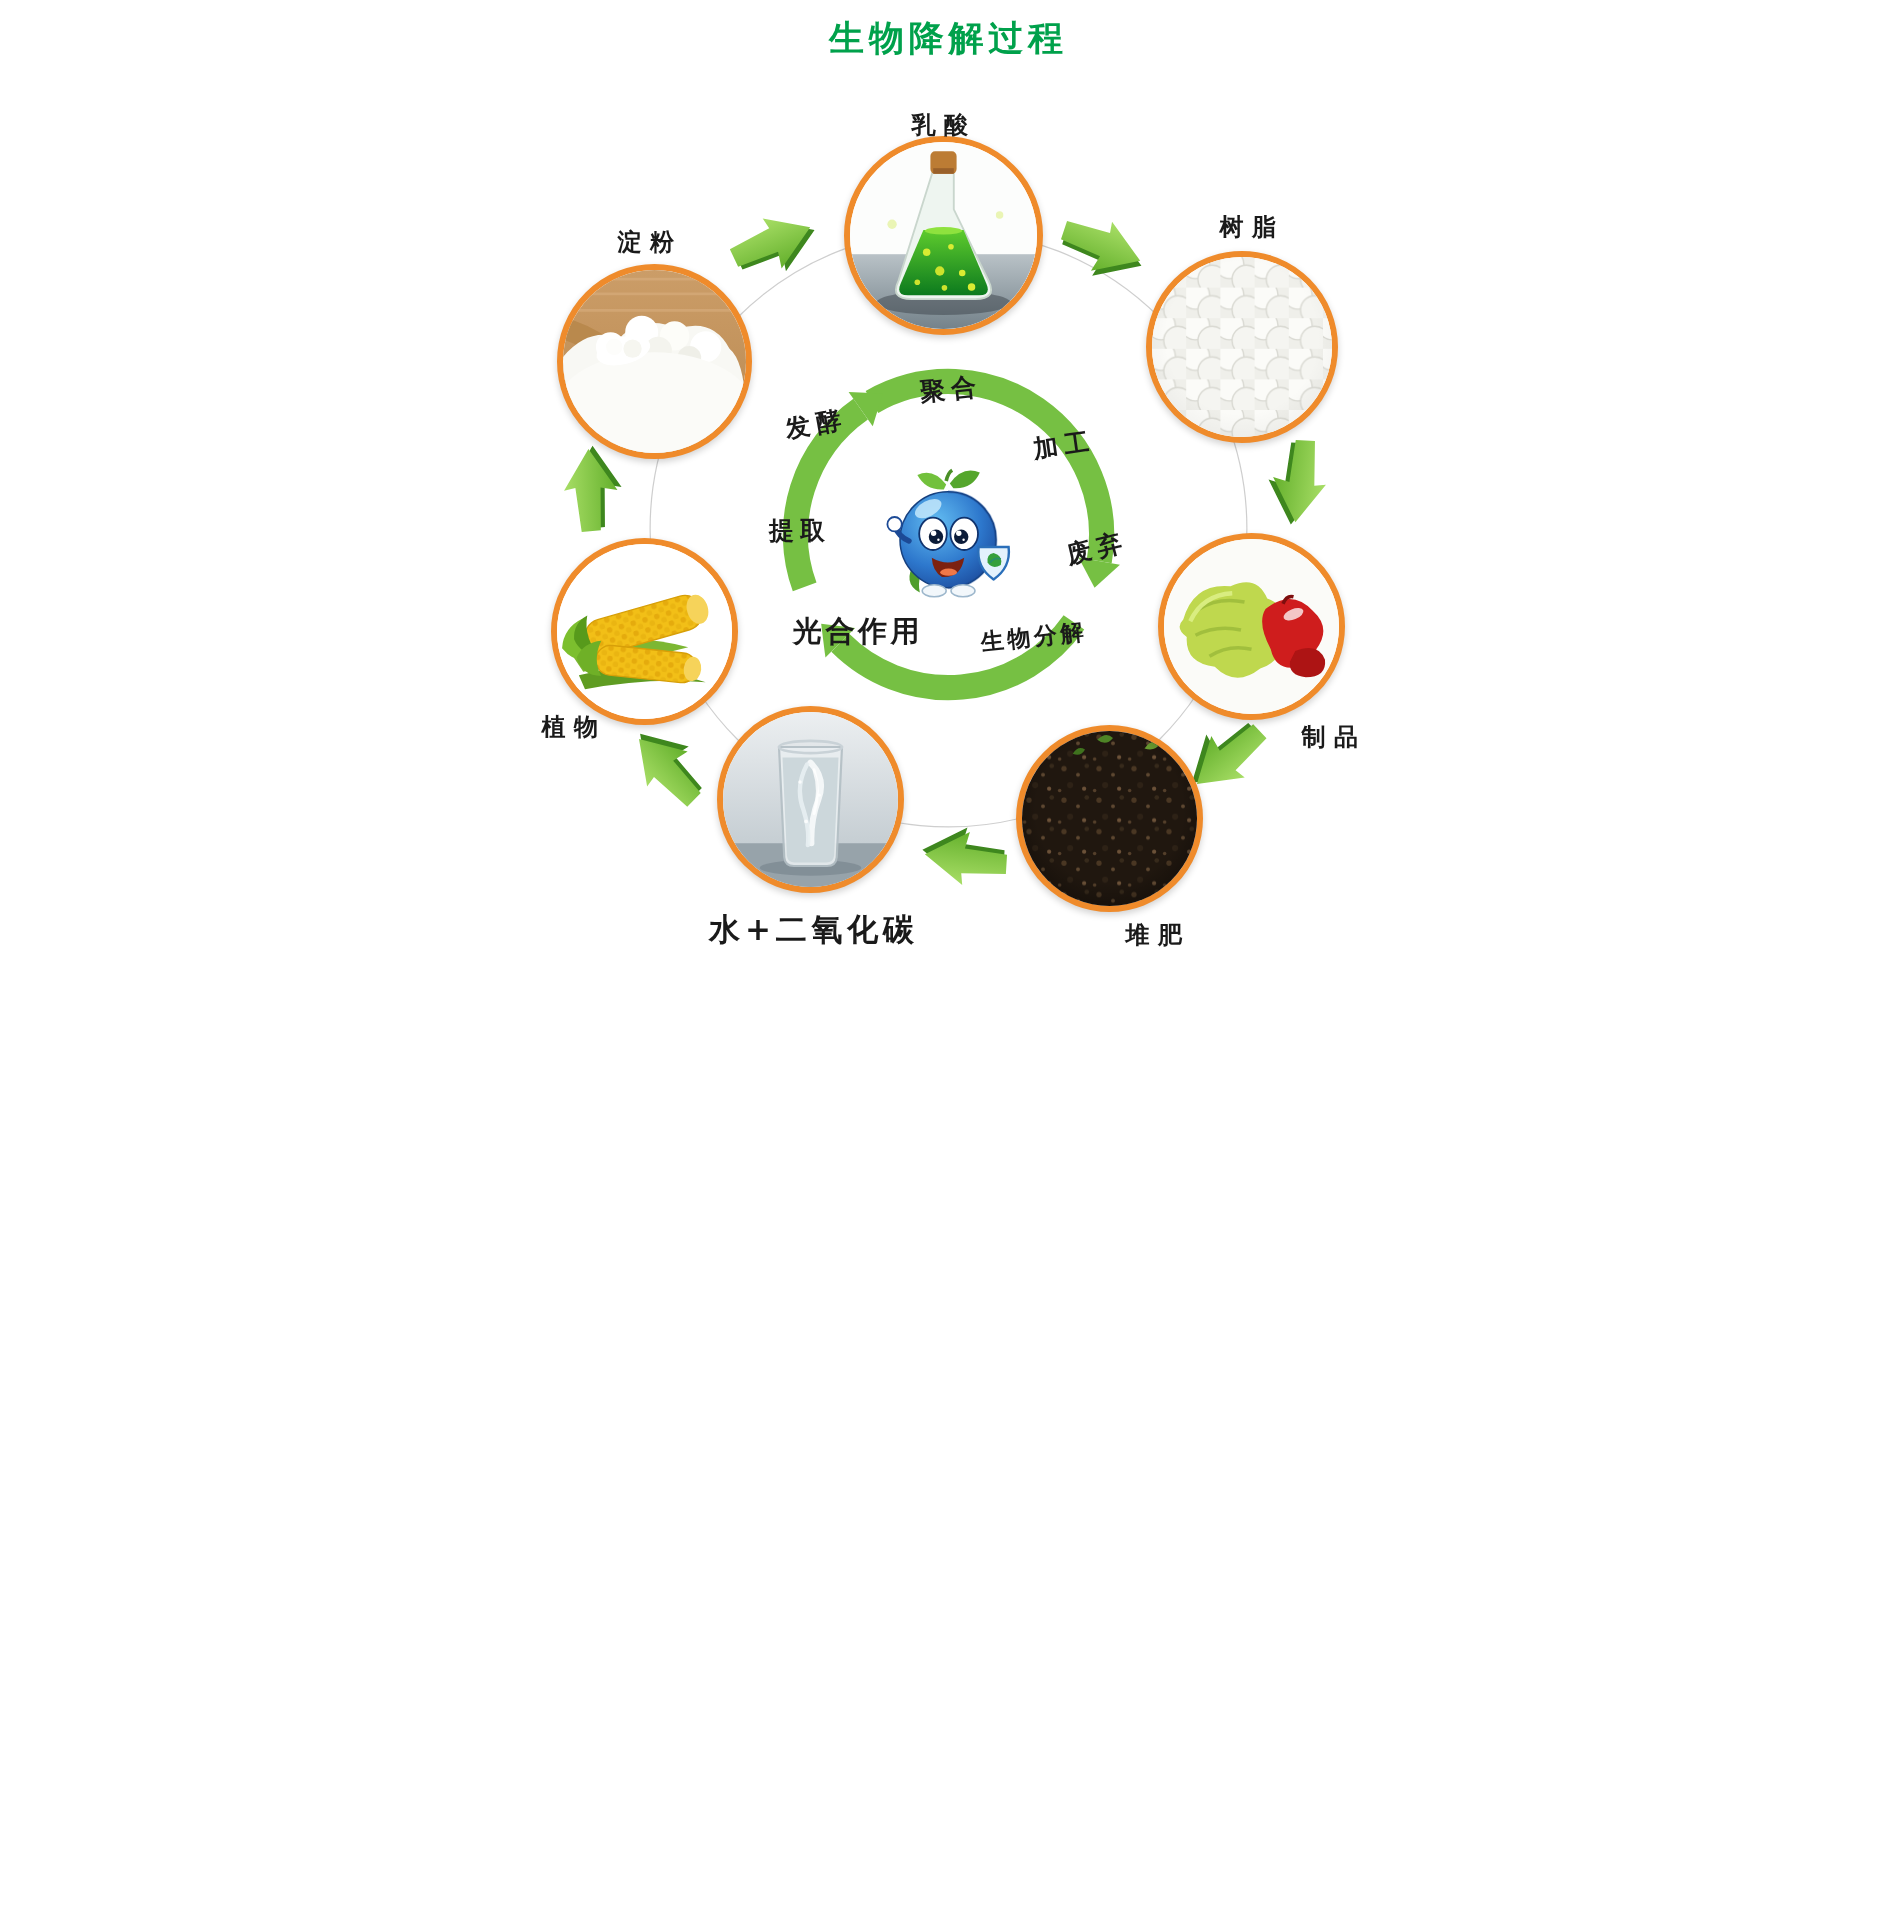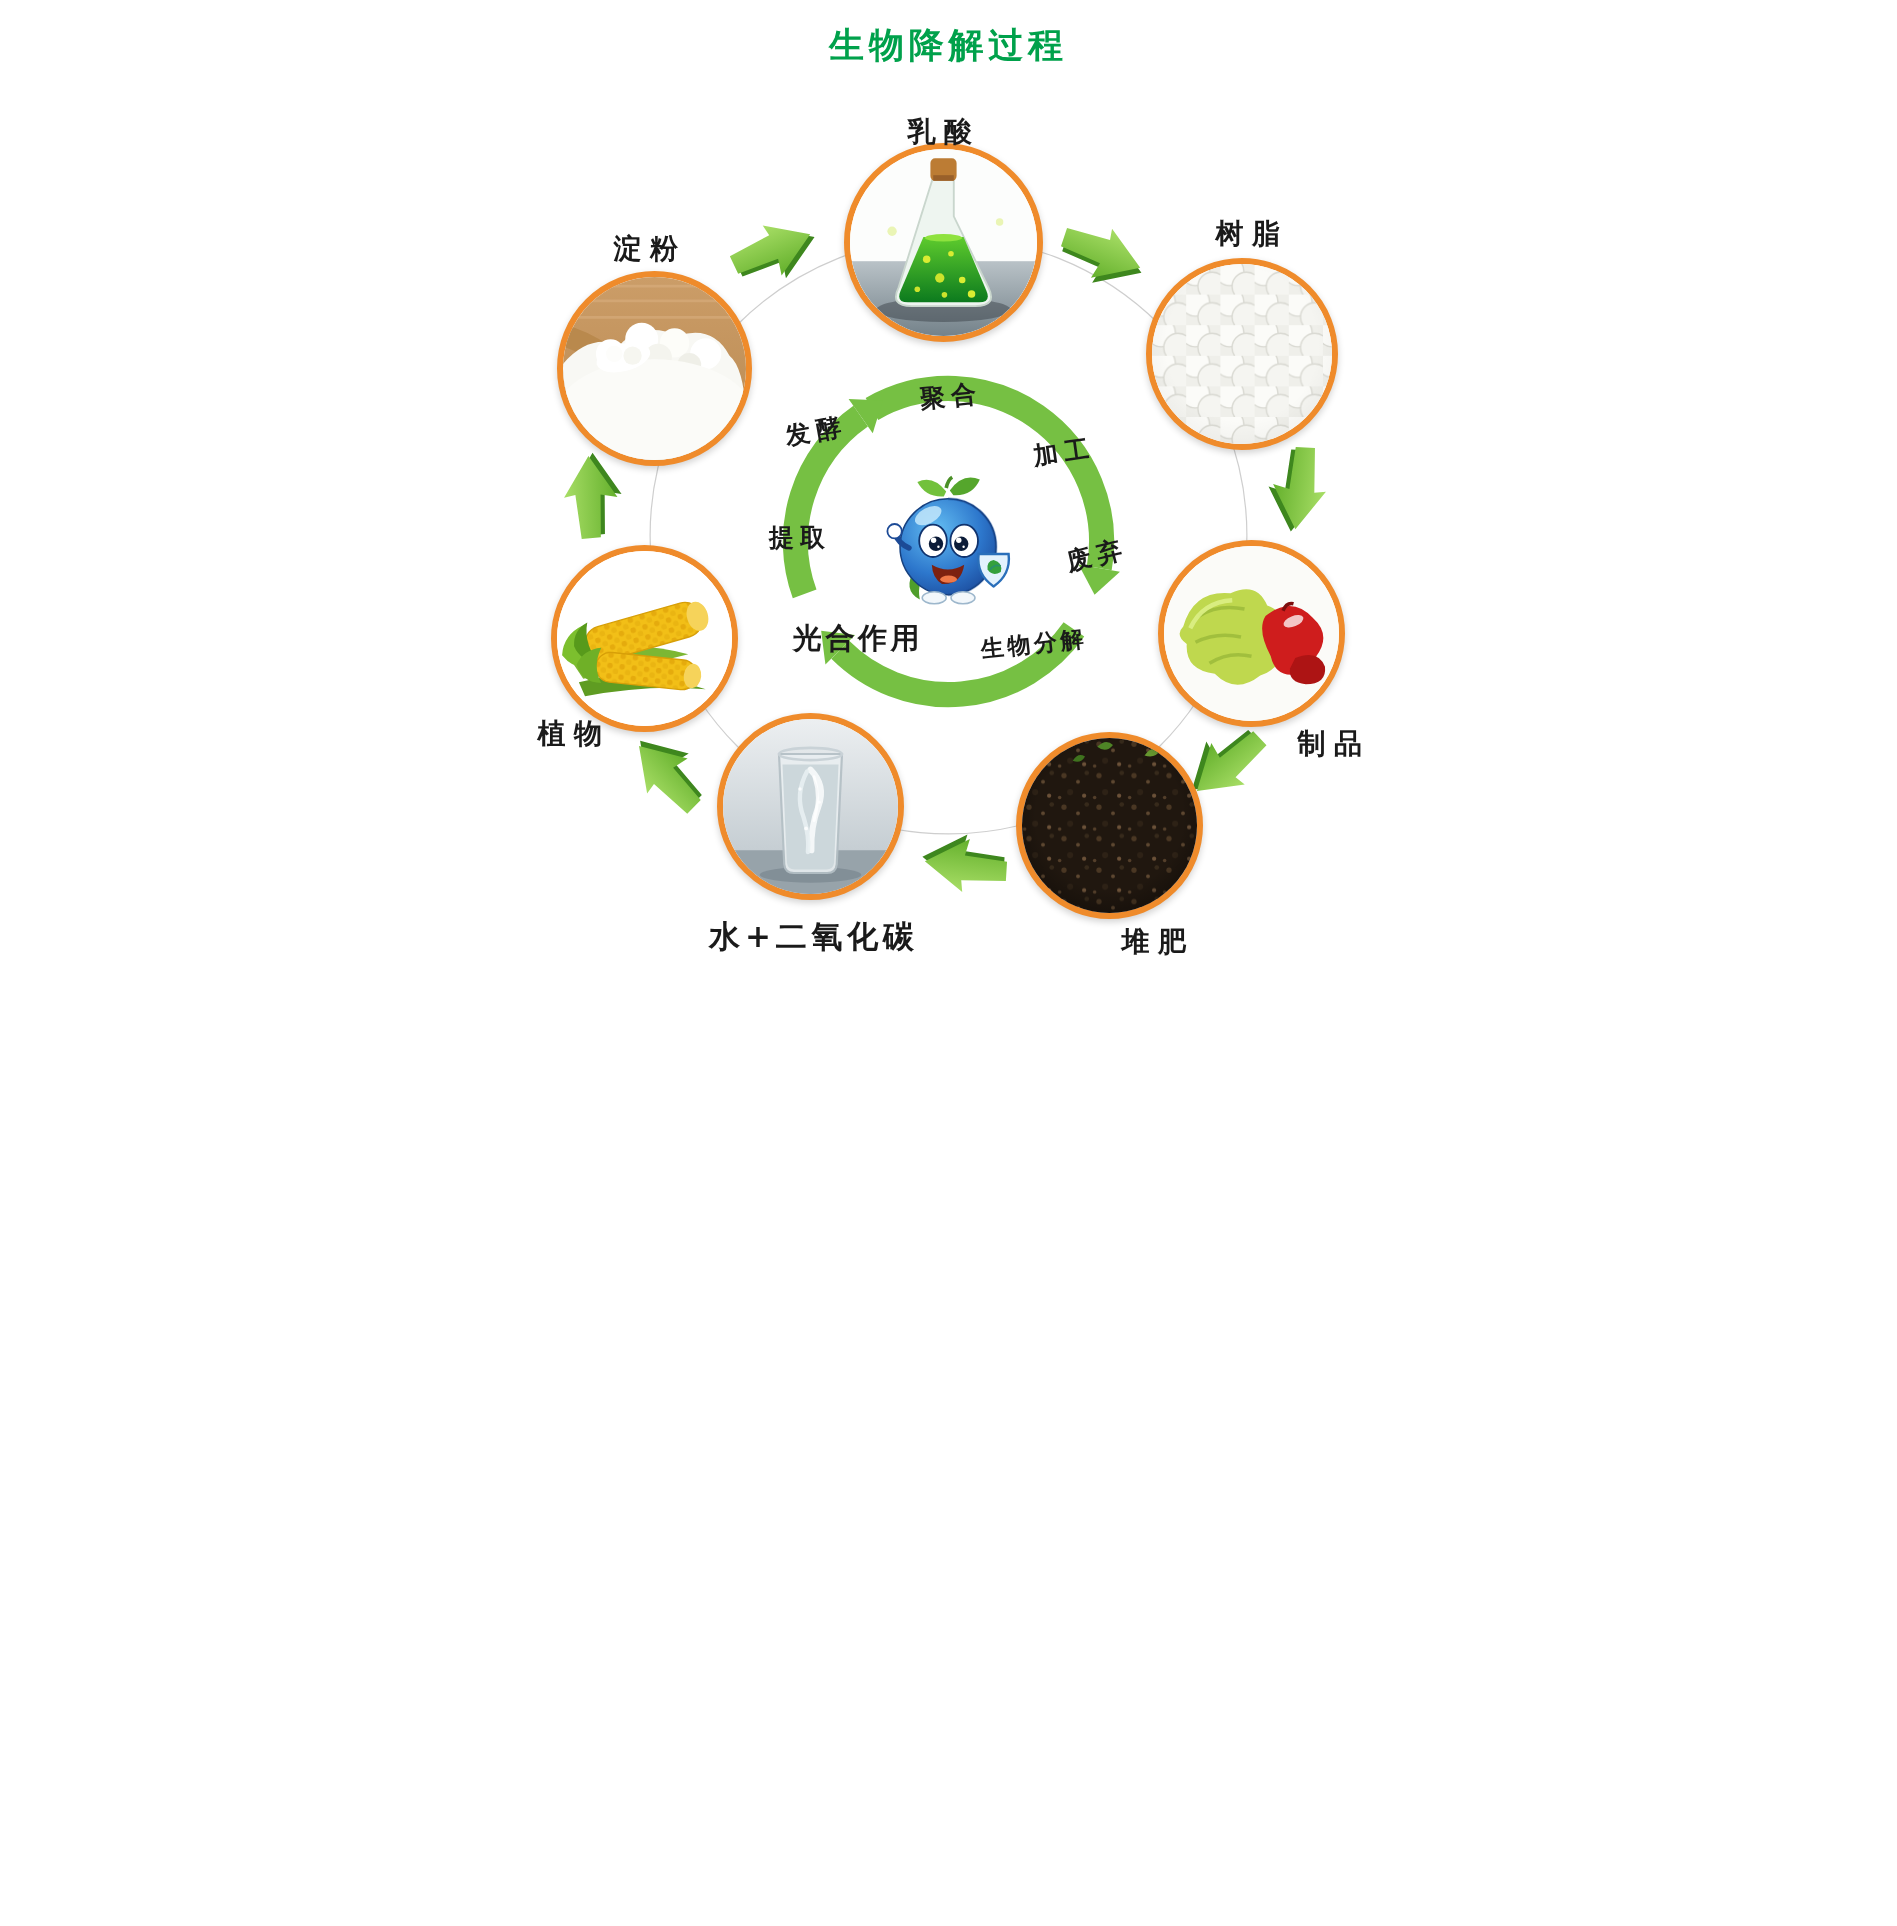--- a/index.html
+++ b/index.html
@@ -1,38 +1,38 @@
 <!DOCTYPE html>
 <html style="font-size:9.6px"><head>
 <meta charset="utf-8">
 <style>
   * { margin:0; padding:0; box-sizing:border-box; }
   html,body { background:#ffffff; }
   body { font-family:"DejaVu Sans","Liberation Sans",sans-serif; }
   .canvas {
-    position:relative; width:949px; height:963px; margin:12px auto;
+    position:relative; width:949px; height:963px; margin:5px auto;
     background:#ffffff; overflow:hidden;
   }
   .defs-svg { position:absolute; width:0; height:0; }
   .title {
     position:absolute; left:0; top:9.6px; width:100%; text-align:center;
     font-size:35px; font-weight:900; color:#00a14b; letter-spacing:4.8px; z-index:5;
   }
   .ring-svg { position:absolute; left:0; top:0; width:949px; height:963px; z-index:1; pointer-events:none; }
   .node-circle {
     position:absolute; border-radius:50%; border:6.6px solid #ef8b2b; overflow:hidden;
     background:#ffffff; box-shadow:0 3px 7.2px rgba(0,0,0,.18); z-index:3;
   }
   .node-circle svg { display:block; width:100%; height:100%; }
   .node-label, .proc-label {
     position:absolute; font-family:"DejaVu Serif","Liberation Serif",serif;
     font-weight:700; color:#1a1a1a; white-space:nowrap; z-index:4;
     transform:translate(-50%,-50%);
   }
-  .node-label { font-size:28px; letter-spacing:8.4px; }
+  .node-label { font-size:24px; letter-spacing:8.4px; }
   .proc-label { font-size:25px; letter-spacing:6px; }
   .arrow { position:absolute; width:89px; height:63px; z-index:2; }
   .arrow svg { display:block; width:100%; height:100%; }
   .mascot { position:absolute; left:399px; top:458px; width:150px; height:144px; z-index:3; }
   .mascot svg { display:block; width:100%; height:100%; }
 
   
   .n-lactic   { left:370px;  top:131px;  width:199px; height:199px; }
   .n-resin    { left:672px; top:246px;  width:192px; height:192px; }
   .n-products { left:684px; top:528px;  width:187px; height:187px; }

